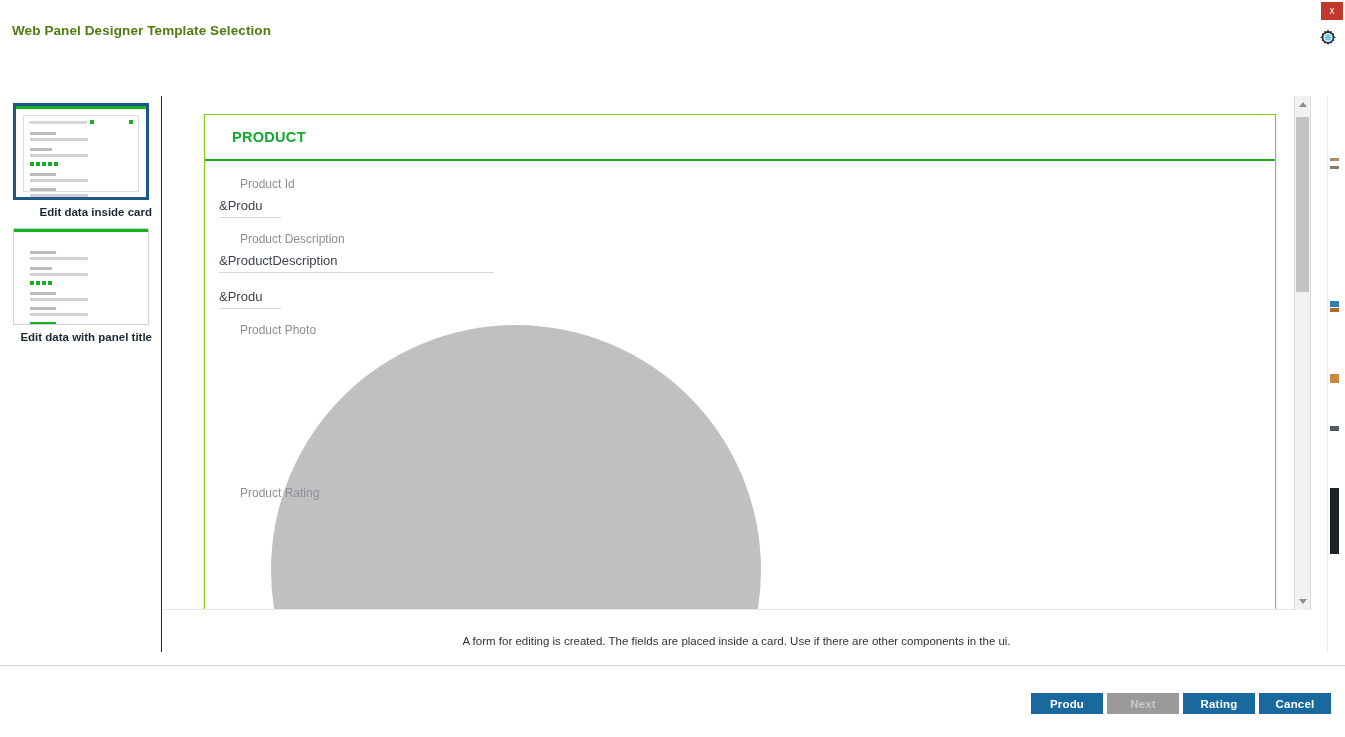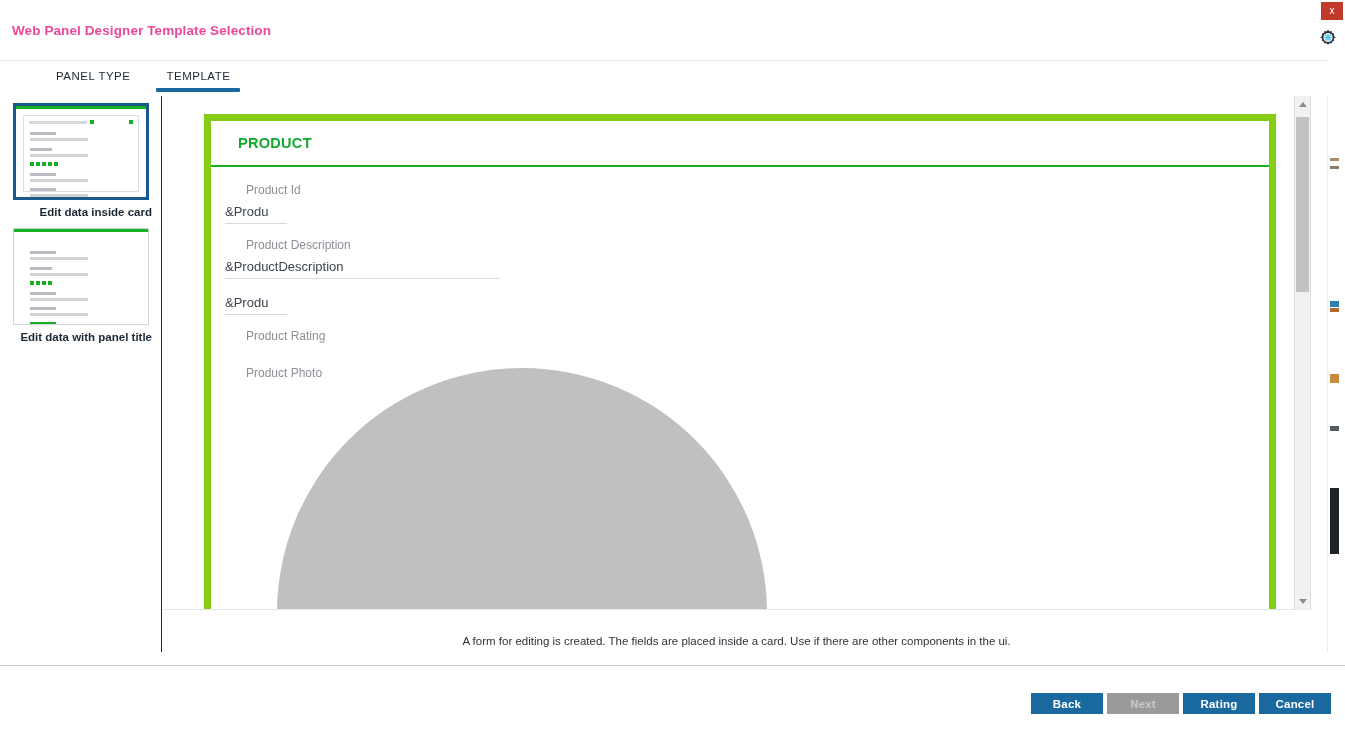--- a/index.html
+++ b/index.html
@@ -39,21 +39,21 @@
     cursor: pointer;
     display: flex; align-items: center; justify-content: center;
   }
 
   
   .page-title {
     position: absolute;
     left: 12px; top: 23px;
     font-size: 13.5px;
     font-weight: bold;
-    color: #ec4899;
+    color: #4d7c0f;
     letter-spacing: .1px;
   }
 
   
   .tabstrip {
     position: absolute;
     left: 0; top: 60px;
     width: 1327px; height: 34px;
     border-top: 1px solid #e3e6e8;
     display: flex;
@@ -180,21 +180,21 @@
     border-bottom: 1px solid #e3e6e8;
     overflow: hidden;
   }
 
   .card {
     position: absolute;
     left: 41px; top: 18px;
     width: 1072px;
     min-height: 560px;
     background: #ffffff;
-    border: 7px solid #84cc16;
+    border: 1px solid #84cc16;
     box-shadow: 0 1px 3px rgba(0,0,0,.13);
   }
   .card-header {
     height: 46px;
     border-bottom: 2px solid #16b021;
     display: flex;
     align-items: center;
     padding-left: 27px;
   }
   .card-header-title {
@@ -349,30 +349,20 @@
         <rect x="11.3" y="8.6" width="1.4" height="7.8" rx=".5"></rect>
         <rect x="8.1" y="11.8" width="7.8" height="1.4" rx=".5"></rect>
         <rect x="11.3" y="8.6" width="1.4" height="7.8" rx=".5" transform="rotate(45 12 12.5)"></rect>
         <rect x="11.3" y="8.6" width="1.4" height="7.8" rx=".5" transform="rotate(-45 12 12.5)"></rect>
       </g>
     </svg>
   </div>
 
   <div class="page-title">Web Panel Designer Template Selection</div>
 
-  <div class="tabstrip">
-    <button class="tab">
-      <span>PANEL TYPE</span>
-      <span class="tab-underline"></span>
-    </button>
-    <button class="tab active">
-      <span>TEMPLATE</span>
-      <span class="tab-underline"></span>
-    </button>
-  </div>
 
   <div class="content">
 
     <div class="templates">
 
       <div class="tmpl-item selected">
         <div class="tmpl-thumb">
           <div class="green-bar"></div>
           <div class="tmpl-inner-card">
             <div class="tmpl-toprow">
@@ -445,27 +435,27 @@
             <div class="field">
               <div class="field-label">Product Description</div>
               <div class="field-value w-med">&amp;ProductDescription</div>
             </div>
 
 
             <div class="field">
               <div class="field-value w-short">&amp;Produ</div>
             </div>
 
-            <div class="field no-value">
-              <div class="field-label">Product Rating</div>
-            </div>
-
             <div class="field no-value photo-field">
               <div class="field-label">Product Photo</div>
               <div class="photo-placeholder"></div>
+            </div>
+
+            <div class="field no-value">
+              <div class="field-label">Product Rating</div>
             </div>
 
           </div>
         </div>
       </div>
 
       <div class="vscroll">
         <div class="arrow up">
             <span class="tri up"></span>
           </div>
@@ -485,20 +475,20 @@
     <div class="sliver-mark" style="top:205px;height:6px;background:#2f7fb5;"></div>
     <div class="sliver-mark" style="top:212px;height:4px;background:#b26b2e;"></div>
     <div class="sliver-mark" style="top:278px;height:9px;background:#c98a3e;"></div>
     <div class="sliver-mark" style="top:330px;height:5px;background:#555b61;"></div>
     <div class="sliver-mark" style="top:392px;height:66px;background:#1d2329;"></div>
   </div>
 
   <div class="footer-sep"></div>
   <div class="footer">
     <div class="btnbar">
-      <button class="btn">Back</button>
+      <button class="btn">Produ</button>
       <button class="btn disabled">Next</button>
       <button class="btn">Rating</button>
       <button class="btn">Cancel</button>
     </div>
   </div>
 
 </div>
 
 </body></html>

